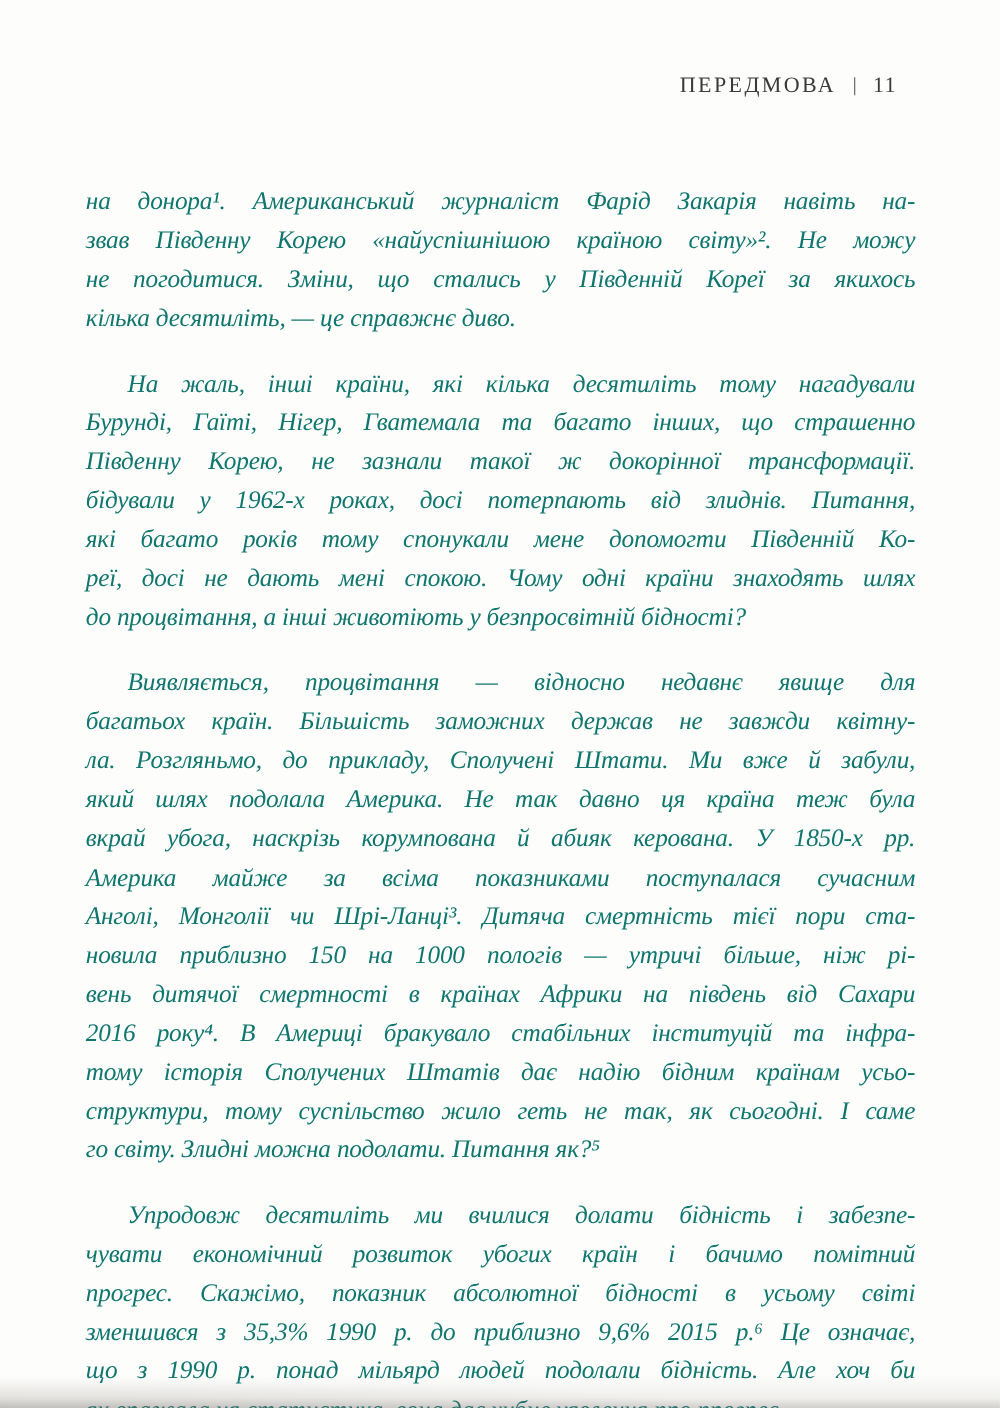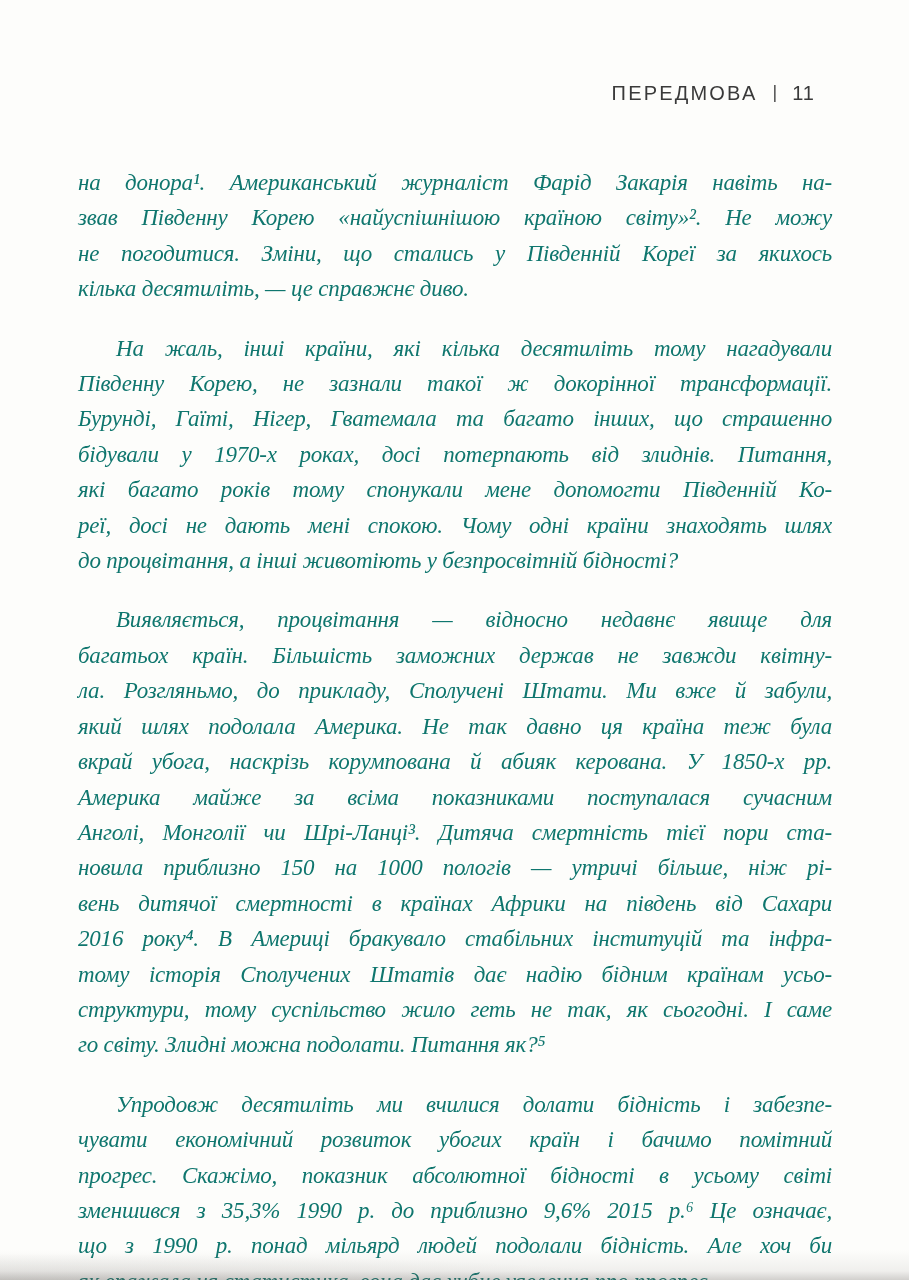--- a/index.html
+++ b/index.html
@@ -9,23 +9,23 @@
     overflow: hidden;
   }
   .page {
     position: relative;
     width: 909px; height: 1280px;
     background: #fdfdfb;
     font-family: "Liberation Serif", "DejaVu Serif", serif;
   }
   .header {
     position: absolute;
-    top: 83px; right: 94px;
+    top: 68px; right: 94px;
     display: flex; align-items: center;
-    font-family: Liberation Sans, sans-serif;
+    font-family: Liberation Serif, serif;
     font-size: 20px;
     letter-spacing: 2.2px;
     color: #3a3a3a;
     line-height: 1;
   }
   .h-sep {
     margin: 0 15px;
     font-size: 18px;
     color: #4a4a4a;
     letter-spacing: 0;
@@ -73,23 +73,23 @@
 
   <div class="body-text">
       <div class="paragraph">
         <div class="line">на донора¹. Американський журналіст Фарід Закарія навіть на-</div>
         <div class="line">звав Південну Корею «найуспішнішою країною світу»². Не можу</div>
         <div class="line">не погодитися. Зміни, що стались у Південній Кореї за якихось</div>
         <div class="line line-final">кілька десятиліть, — це справжнє диво.</div>
       </div>
       <div class="paragraph">
         <div class="line line-indent">На жаль, інші країни, які кілька десятиліть тому нагадували</div>
+        <div class="line">Бурунді, Гаїті, Нігер, Гватемала та багато інших, що страшенно</div>
         <div class="line">Південну Корею, не зазнали такої ж докорінної трансформації.</div>
-        <div class="line">Бурунді, Гаїті, Нігер, Гватемала та багато інших, що страшенно</div>
-        <div class="line">бідували у 1970-х роках, досі потерпають від злиднів. Питання,</div>
+        <div class="line">бідували у 1962-х роках, досі потерпають від злиднів. Питання,</div>
         <div class="line">які багато років тому спонукали мене допомогти Південній Ко-</div>
         <div class="line">реї, досі не дають мені спокою. Чому одні країни знаходять шлях</div>
         <div class="line line-final">до процвітання, а інші животіють у безпросвітній бідності?</div>
       </div>
       <div class="paragraph">
         <div class="line line-indent">Виявляється, процвітання — відносно недавнє явище для</div>
         <div class="line">багатьох країн. Більшість заможних держав не завжди квітну-</div>
         <div class="line">ла. Розгляньмо, до прикладу, Сполучені Штати. Ми вже й забули,</div>
         <div class="line">який шлях подолала Америка. Не так давно ця країна теж була</div>
         <div class="line">вкрай убога, наскрізь корумпована й абияк керована. У 1850-х рр.</div>

